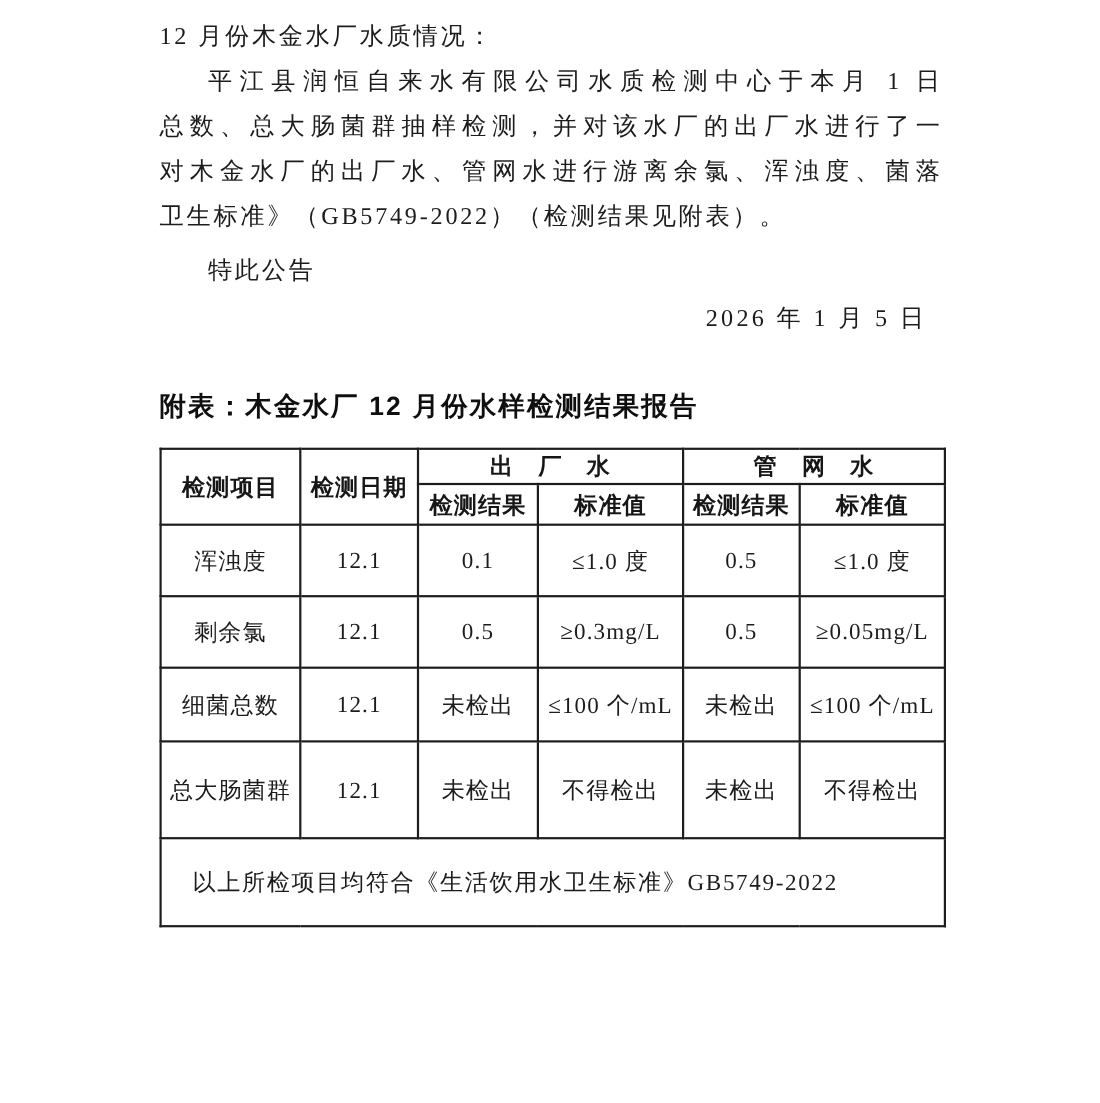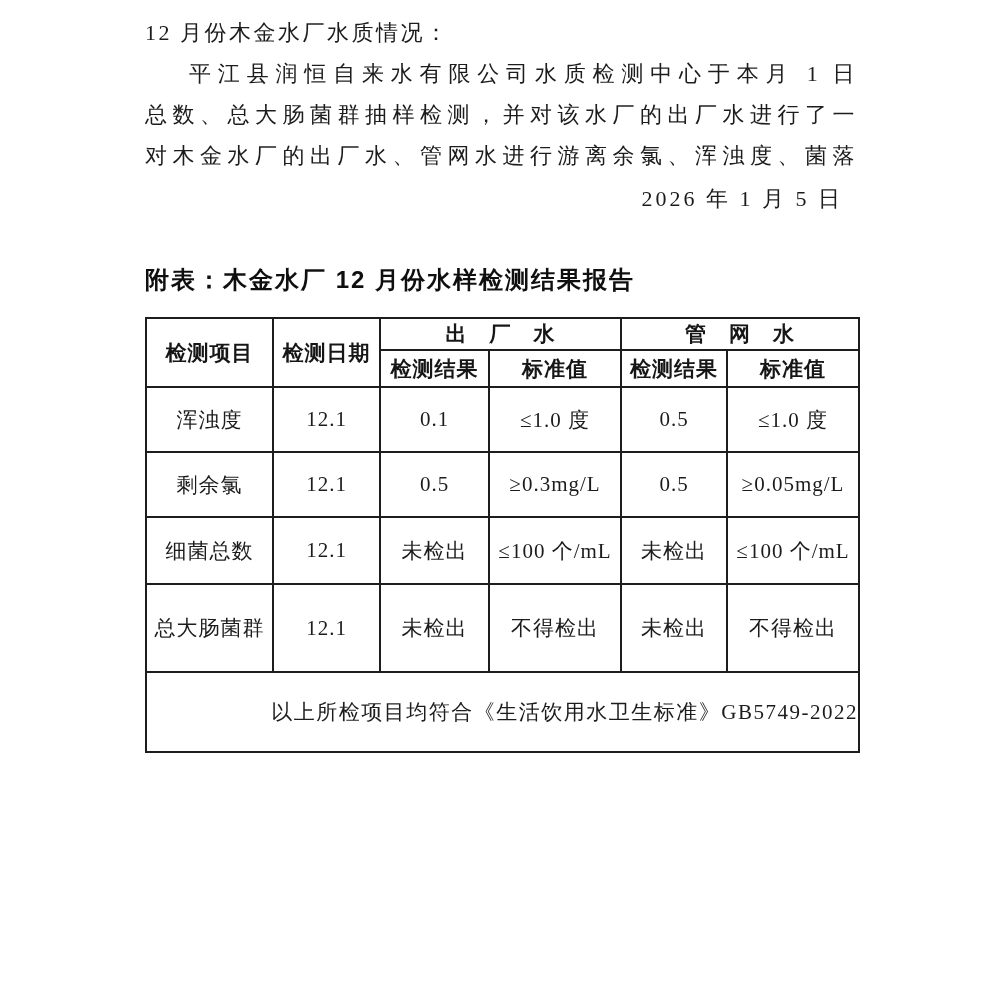--- a/index.html
+++ b/index.html
@@ -96,41 +96,43 @@
     color: #1c1c1c;
   }
   tr.hrow1 th { height: 30px; }
   tr.hrow2 th { height: 35px; }
   tr.r1 td { height: 63px; border-radius: 18px; }
   tr.r2 td { height: 63px; }
   tr.r3 td { height: 65px; }
   tr.r4 td { height: 86px; }
   tr.frow td {
     height: 78px;
-    text-align: right;
-    padding-left: 12px;
+    text-align: left;
+    padding-left: 28px;
     letter-spacing: 1.5px;
   }
 </style>
 </head>
 <body>
 
 <div class="content">
 
 
   <div class="para">
     <div class="line last">12 月份木金水厂水质情况：</div>
   </div>
 
   <div class="para">
     <div class="line first">平江县润恒自来水有限公司水质检测中心于本月 1 日</div>
     <div class="line">总数、总大肠菌群抽样检测，并对该水厂的出厂水进行了一</div>
     <div class="line">对木金水厂的出厂水、管网水进行游离余氯、浑浊度、菌落</div>
+    <div class="line last">卫生标准》（GB5749-2022）（检测结果见附表）。</div>
   </div>
 
+  <div class="closing">特此公告</div>
 
   <div class="date-line">2026 年 1 月 5 日</div>
 
   <div class="table-caption">附表：木金水厂 12 月份水样检测结果报告</div>
 
   <table class="results">
     <colgroup>
       <col style="width:127px">
       <col style="width:107px">
       <col style="width:109px">

